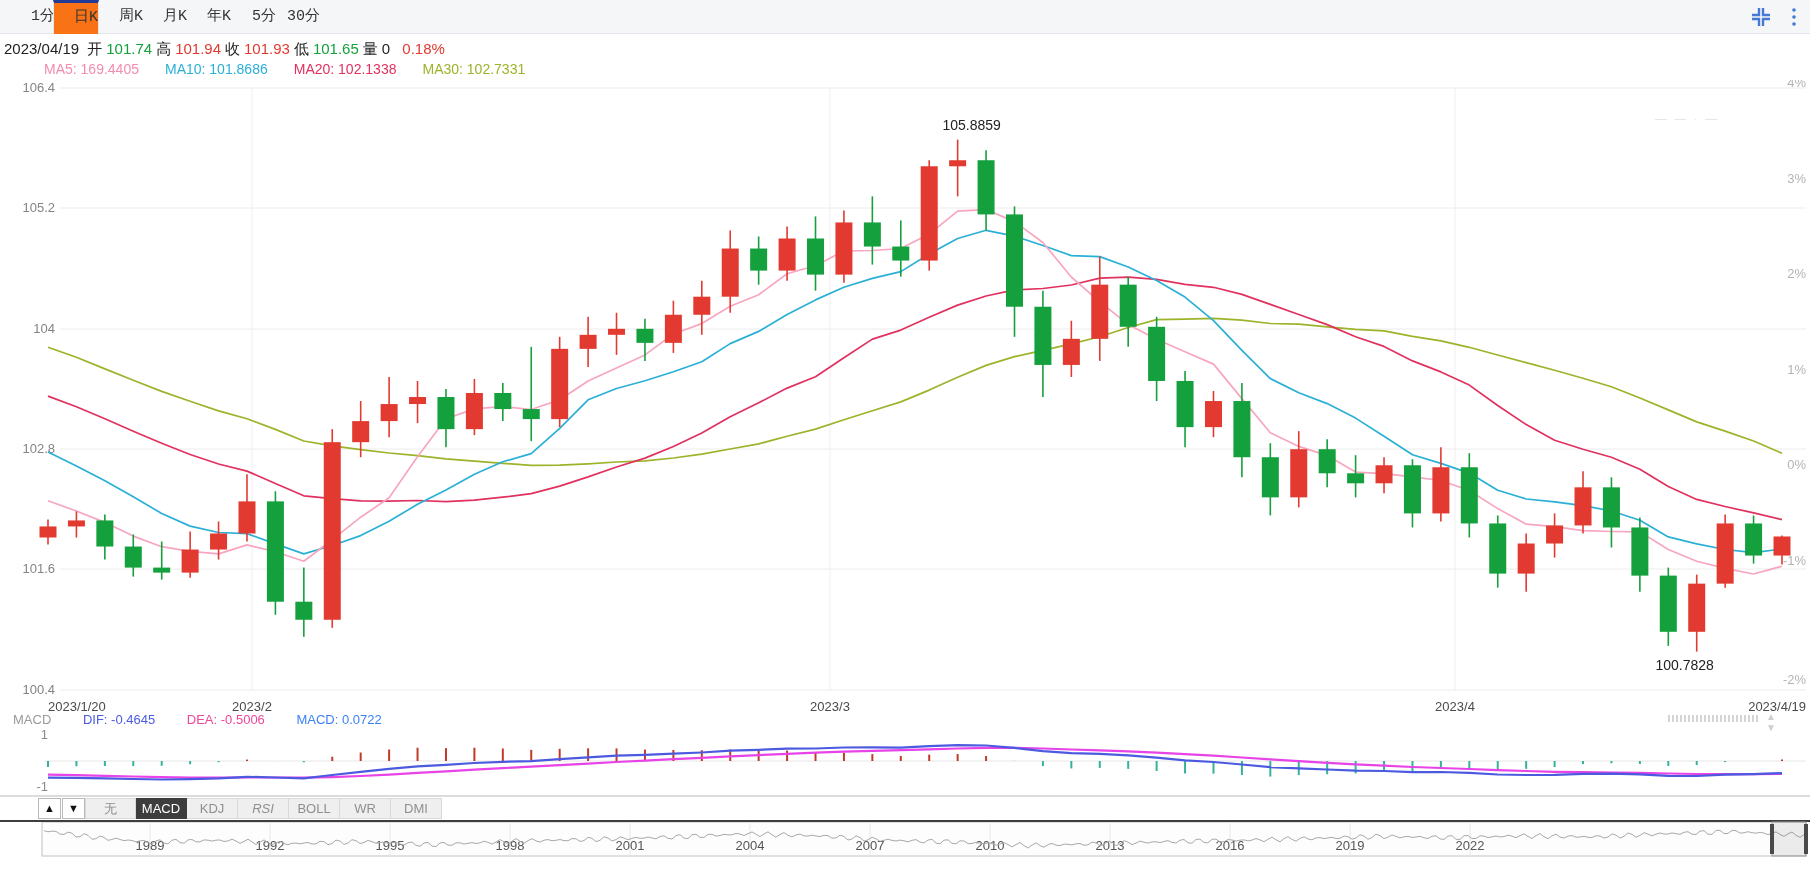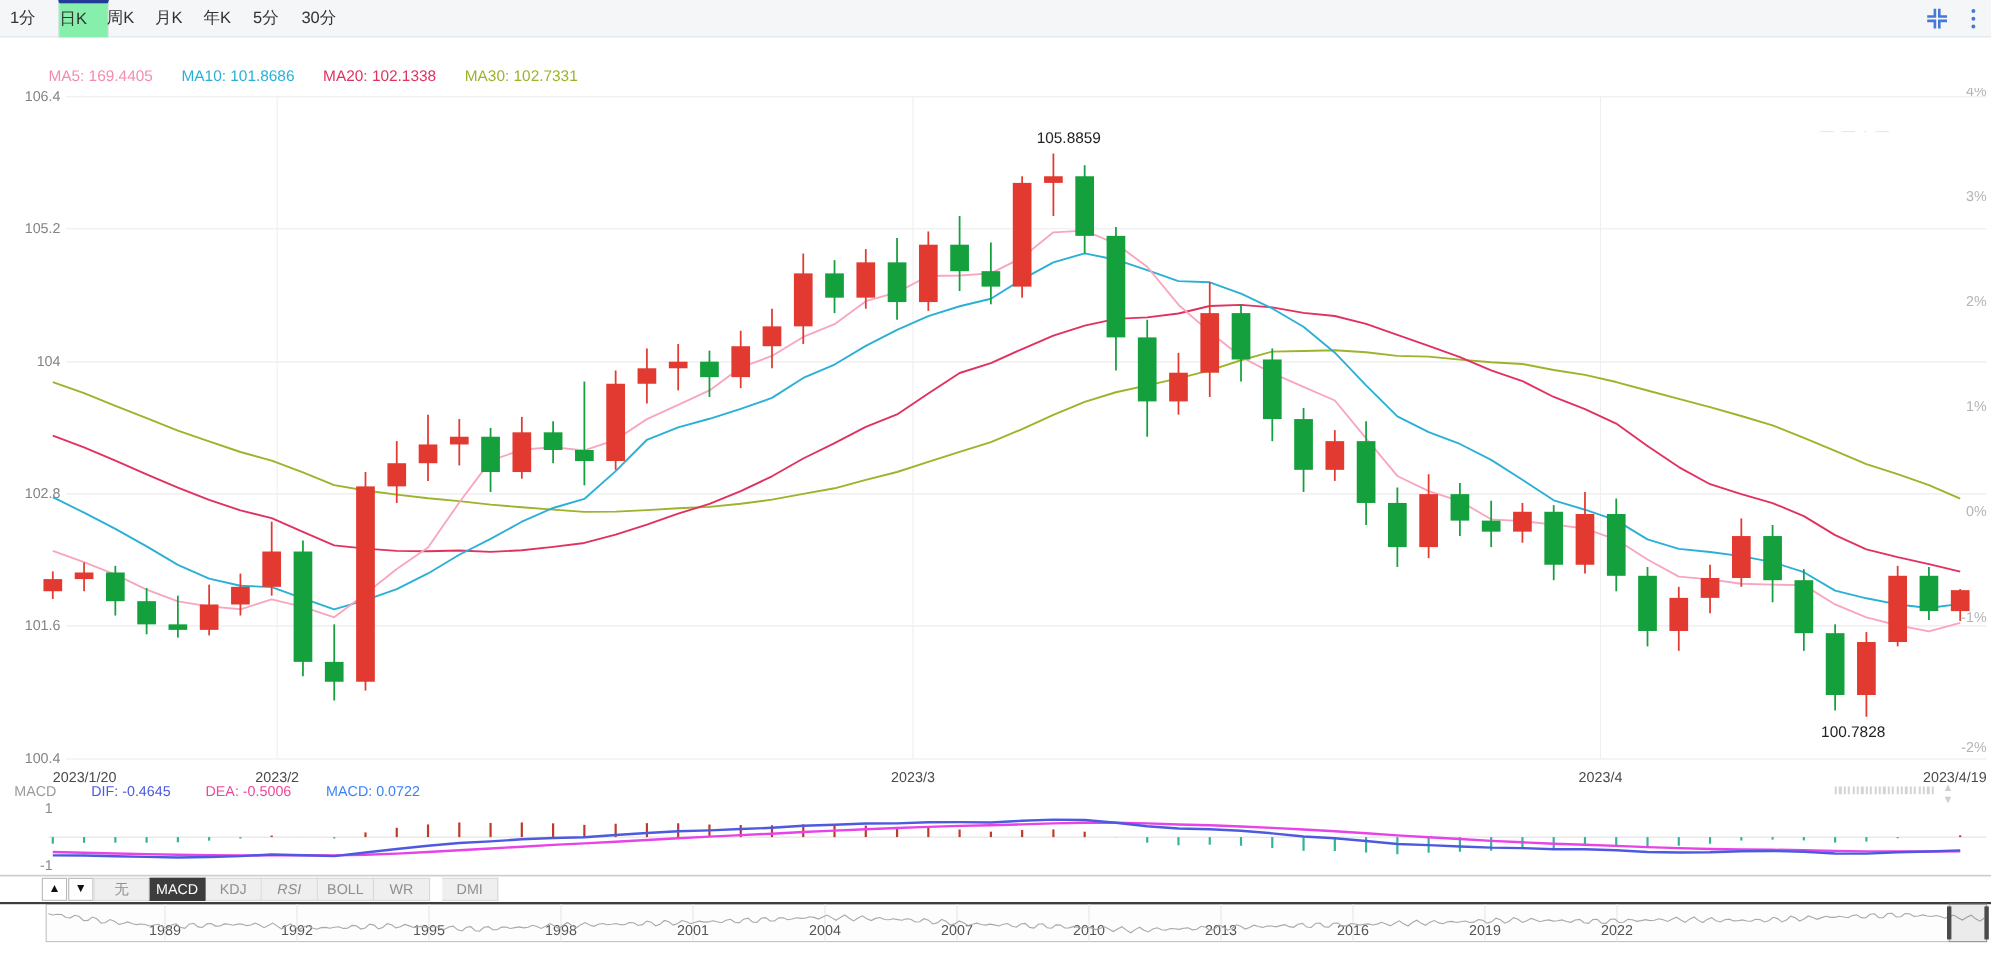--- a/index.html
+++ b/index.html
@@ -1,22 +1,22 @@
 <!DOCTYPE html>
 <html><head>
 <meta charset="utf-8">
 <style>
   * { margin:0; padding:0; box-sizing:border-box; }
   html,body { width:1810px; height:880px; background:#fff; font-family:"Liberation Sans", sans-serif; overflow:hidden; }
   #app { position:relative; width:1810px; height:880px; background:#fff; }
 
   
   #period-bar { position:absolute; left:0; top:0; width:1810px; height:34px; background:#f5f6f8; border-bottom:1px solid #e2e5ea; }
-  .ptab { position:absolute; top:0; height:33px; width:46px; text-align:left; line-height:33px; font-size:15px; color:#333; cursor:pointer; }
-  .ptab.sel { background:#86efac; border-left:1px solid #e2e5ea; border-right:1px solid #e2e5ea; border-top:3px solid #233a96; line-height:29px; height:34px; }
+  .ptab { position:absolute; top:0; height:33px; width:46px; text-align:right; line-height:33px; font-size:15px; color:#333; cursor:pointer;font-family:Liberation Mono, monospace; }
+  .ptab.sel { background:#f97316; border-left:1px solid #e2e5ea; border-right:1px solid #e2e5ea; border-top:3px solid #233a96; line-height:29px; height:34px; }
   #hdr-icons { position:absolute; right:12px; top:6px; display:flex; gap:18px; }
 
   
   #info-row { position:absolute; left:4px; top:40px; height:18px; font-size:15px; color:#222; white-space:nowrap; }
   #info-row span { margin-right:4px; }
   .v-up { color:#e23a30; }
   .v-dn { color:#14a03c; }
   .v-nt { color:#222; }
   #ma-row { position:absolute; left:44px; top:61px; height:17px; font-size:14px; white-space:nowrap; }
   #ma-row span { margin-right:26px; }
@@ -73,20 +73,25 @@
       <svg width="8" height="22" viewBox="0 0 8 22" style="position:static">
         <g fill="#4678d8">
             <circle cx="4" cy="4" r="1.8"></circle>
             <circle cx="4" cy="11" r="1.8"></circle>
             <circle cx="4" cy="18" r="1.8"></circle>
           </g>
       </svg>
     </div>
   </div>
 
+  <div id="info-row">
+    <span>2023/04/19</span>
+    <span id="info-fields"><span class="v-nt">开</span><span class="v-dn">101.74</span><span class="v-nt">高</span><span class="v-up">101.94</span><span class="v-nt">收</span><span class="v-up">101.93</span><span class="v-nt">低</span><span class="v-dn">101.65</span><span class="v-nt">量</span><span class="v-nt">0</span></span>
+    <span id="info-chg" class="v-up">0.18%</span>
+  </div>
 
   <div id="ma-row"><span style="color: rgb(244, 139, 176);">MA5: 169.4405</span><span style="color: rgb(42, 176, 214);">MA10: 101.8686</span><span style="color: rgb(224, 49, 95);">MA20: 102.1338</span><span style="color: rgb(156, 179, 42);">MA30: 102.7331</span></div>
 
   <svg id="main-svg" width="1810" height="740" viewBox="0 80 1810 740">
       <g>
         <line x1="60" y1="88" x2="1806" y2="88" stroke="#ececec" stroke-width="1"></line>
         <line x1="60" y1="208" x2="1806" y2="208" stroke="#ececec" stroke-width="1"></line>
         <line x1="60" y1="329" x2="1806" y2="329" stroke="#ececec" stroke-width="1"></line>
         <line x1="60" y1="449" x2="1806" y2="449" stroke="#ececec" stroke-width="1"></line>
         <line x1="60" y1="569" x2="1806" y2="569" stroke="#ececec" stroke-width="1"></line>
@@ -340,21 +345,21 @@
   <div id="ind-bar">
     <div class="arrow-btn" style="left:38px">▲</div>
     <div class="arrow-btn" style="left:62px">▼</div>
     <div id="itabs">
         <div class="itab first" style="left: 85px;">无</div>
         <div class="itab sel" style="left: 136px;">MACD</div>
         <div class="itab" style="left: 187px;">KDJ</div>
         <div class="itab" style="left: 238px; font-style: italic;">RSI</div>
         <div class="itab" style="left: 289px;">BOLL</div>
         <div class="itab" style="left: 340px;">WR</div>
-        <div class="itab" style="left: 402px;">DMI</div>
+        <div class="itab" style="left: 391px;">DMI</div>
       </div>
   </div>
 
   <svg id="nav-svg" width="1810" height="40">
       <rect x="42" y="2" width="1764" height="34" fill="#fdfdfd" stroke="#c2c2c2" stroke-width="1"></rect>
       <rect x="0" y="0" width="1810" height="2" fill="#3d3d3d"></rect>
       <line x1="150" y1="2" x2="150" y2="36" stroke="#e8e8e8" stroke-width="1"></line>
       <text x="150" y="30" text-anchor="middle" font-size="13px" fill="#555">1989</text>
       <line x1="270" y1="2" x2="270" y2="36" stroke="#e8e8e8" stroke-width="1"></line>
       <text x="270" y="30" text-anchor="middle" font-size="13px" fill="#555">1992</text>

